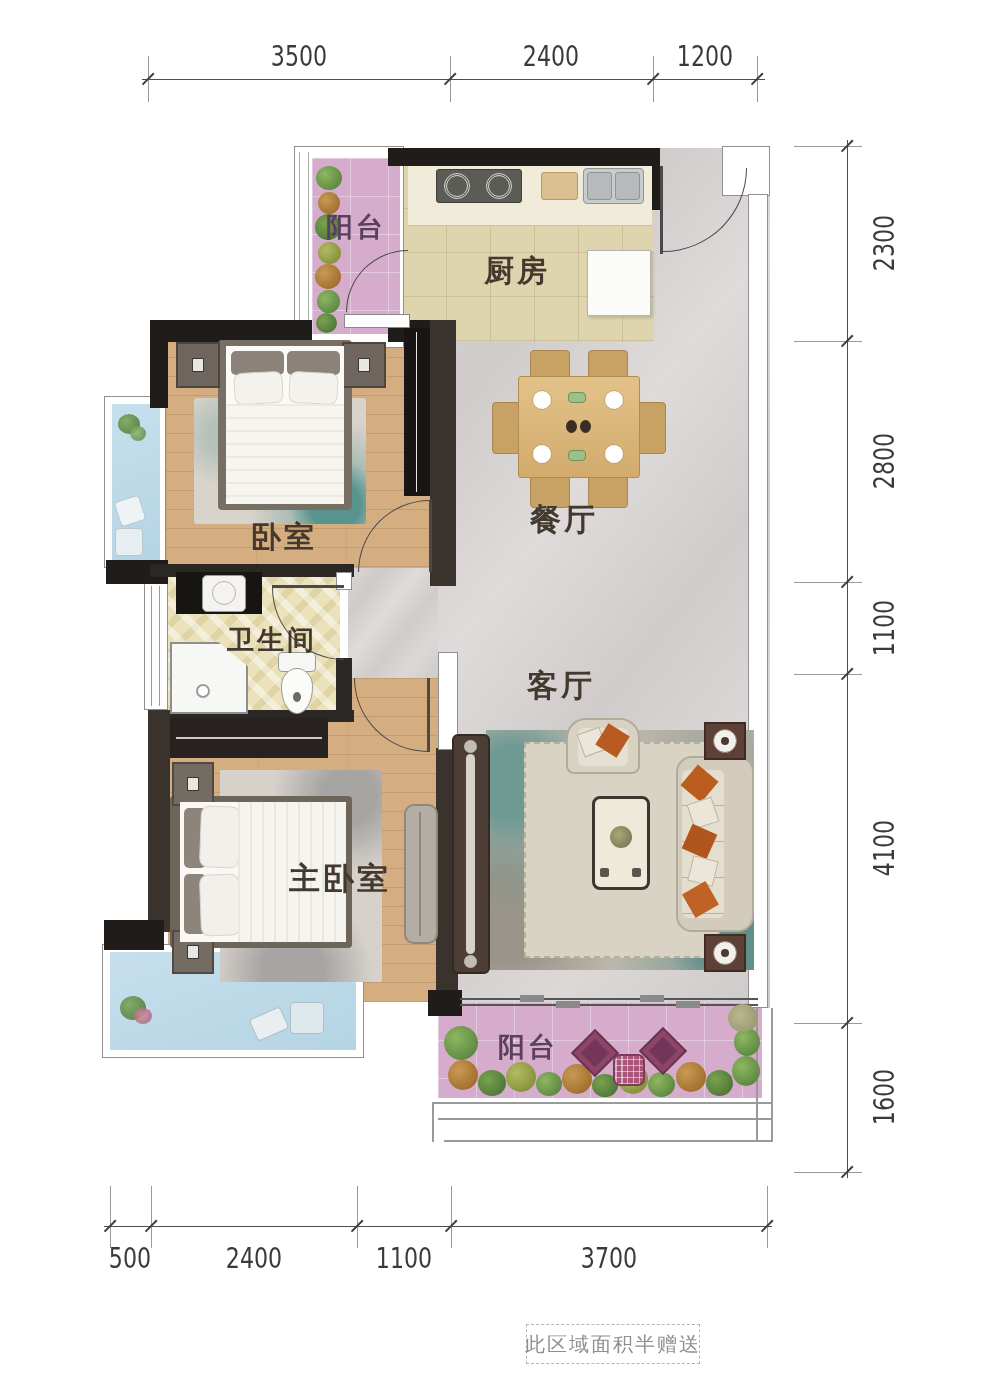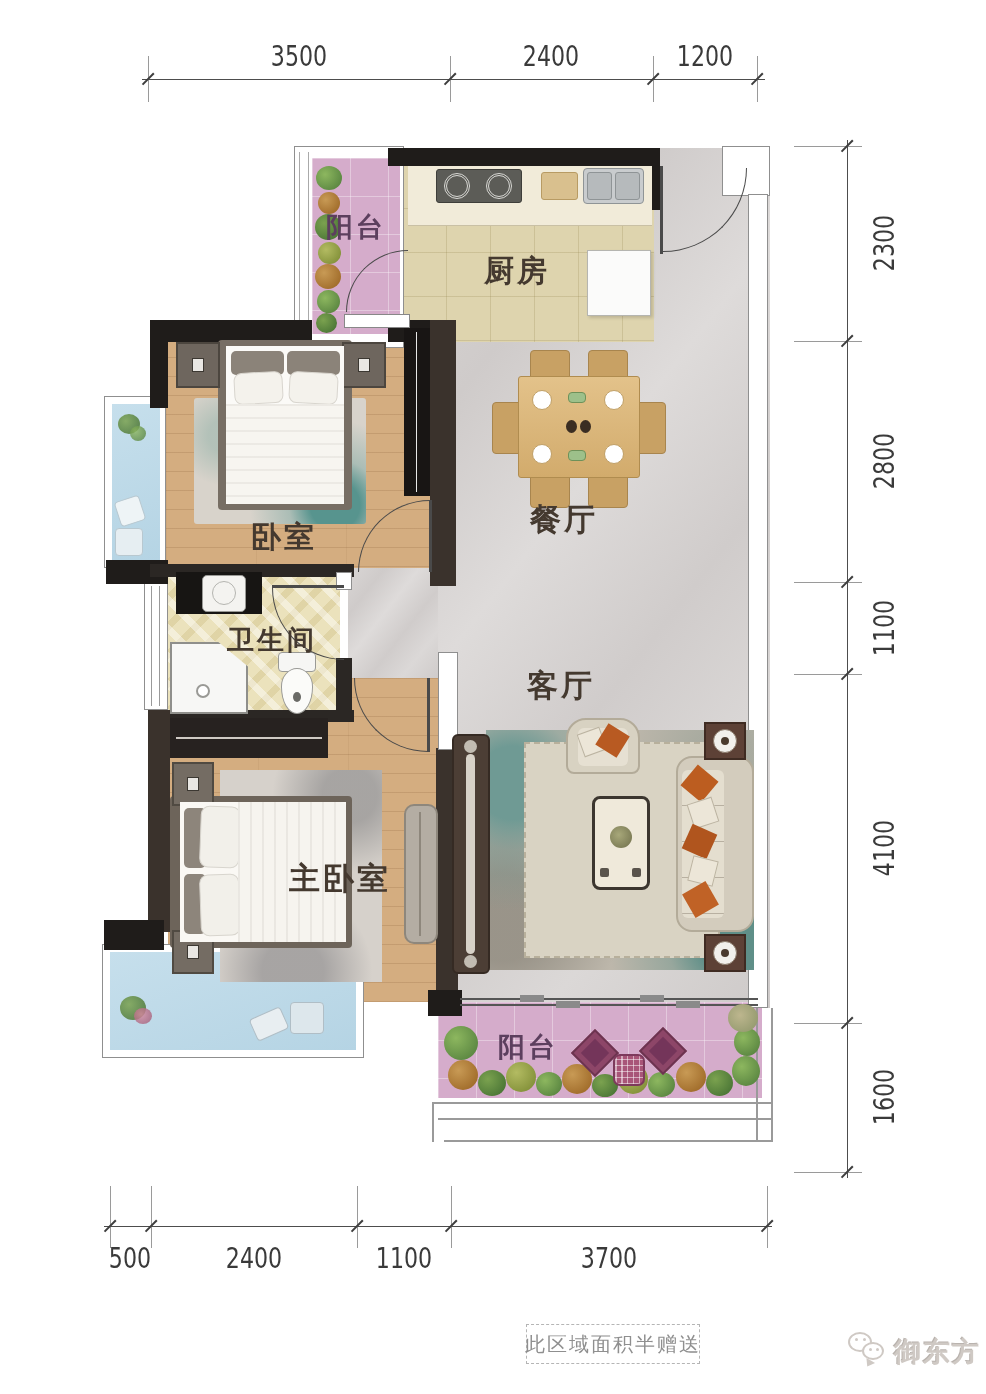--- a/index.html
+++ b/index.html
@@ -298,26 +298,14 @@
     <div class="slash" style="left:443px;top:1225px;"></div>
     <div class="slash" style="left:759px;top:1225px;"></div>
     <div class="dim-num" style="left:130px;top:1258px;">500</div>
     <div class="dim-num" style="left:254px;top:1258px;">2400</div>
     <div class="dim-num" style="left:404px;top:1258px;">1100</div>
     <div class="dim-num" style="left:609px;top:1258px;">3700</div>
   </div>
 
   <div class="note" style="left:526px;top:1324px;width:172px;height:38px;">此区域面积半赠送</div>
 
-  <div class="abs" style="left:846px;top:1328px;width:140px;height:44px;">
-    <span class="abs" style="left:0;top:4px;width:44px;height:36px;">
-      <span class="abs" style="left:2px;top:0;width:24px;height:20px;border:2.5px solid #cfc9c4;border-radius:50%;"></span>
-      <span class="abs" style="left:9px;top:6px;width:3px;height:3px;background:#cfc9c4;border-radius:50%;"></span>
-      <span class="abs" style="left:17px;top:6px;width:3px;height:3px;background:#cfc9c4;border-radius:50%;"></span>
-      <span class="abs" style="left:16px;top:10px;width:22px;height:18px;border:2.5px solid #cfc9c4;border-radius:50%;background:#fff;"></span>
-      <span class="abs" style="left:23px;top:16px;width:3px;height:3px;background:#cfc9c4;border-radius:50%;"></span>
-      <span class="abs" style="left:30px;top:16px;width:3px;height:3px;background:#cfc9c4;border-radius:50%;"></span>
-      <span class="abs" style="left:18px;top:28px;width:0;height:0;border-left:5px solid transparent;border-right:5px solid transparent;border-top:7px solid #cfc9c4;transform:rotate(30deg);"></span>
-    </span>
-    <span class="abs wm" style="left:48px;top:6px;font-size:27px;font-weight:700;letter-spacing:2px;white-space:nowrap;">御东方</span>
-  </div>
 
 </div>
 
 </body></html>

